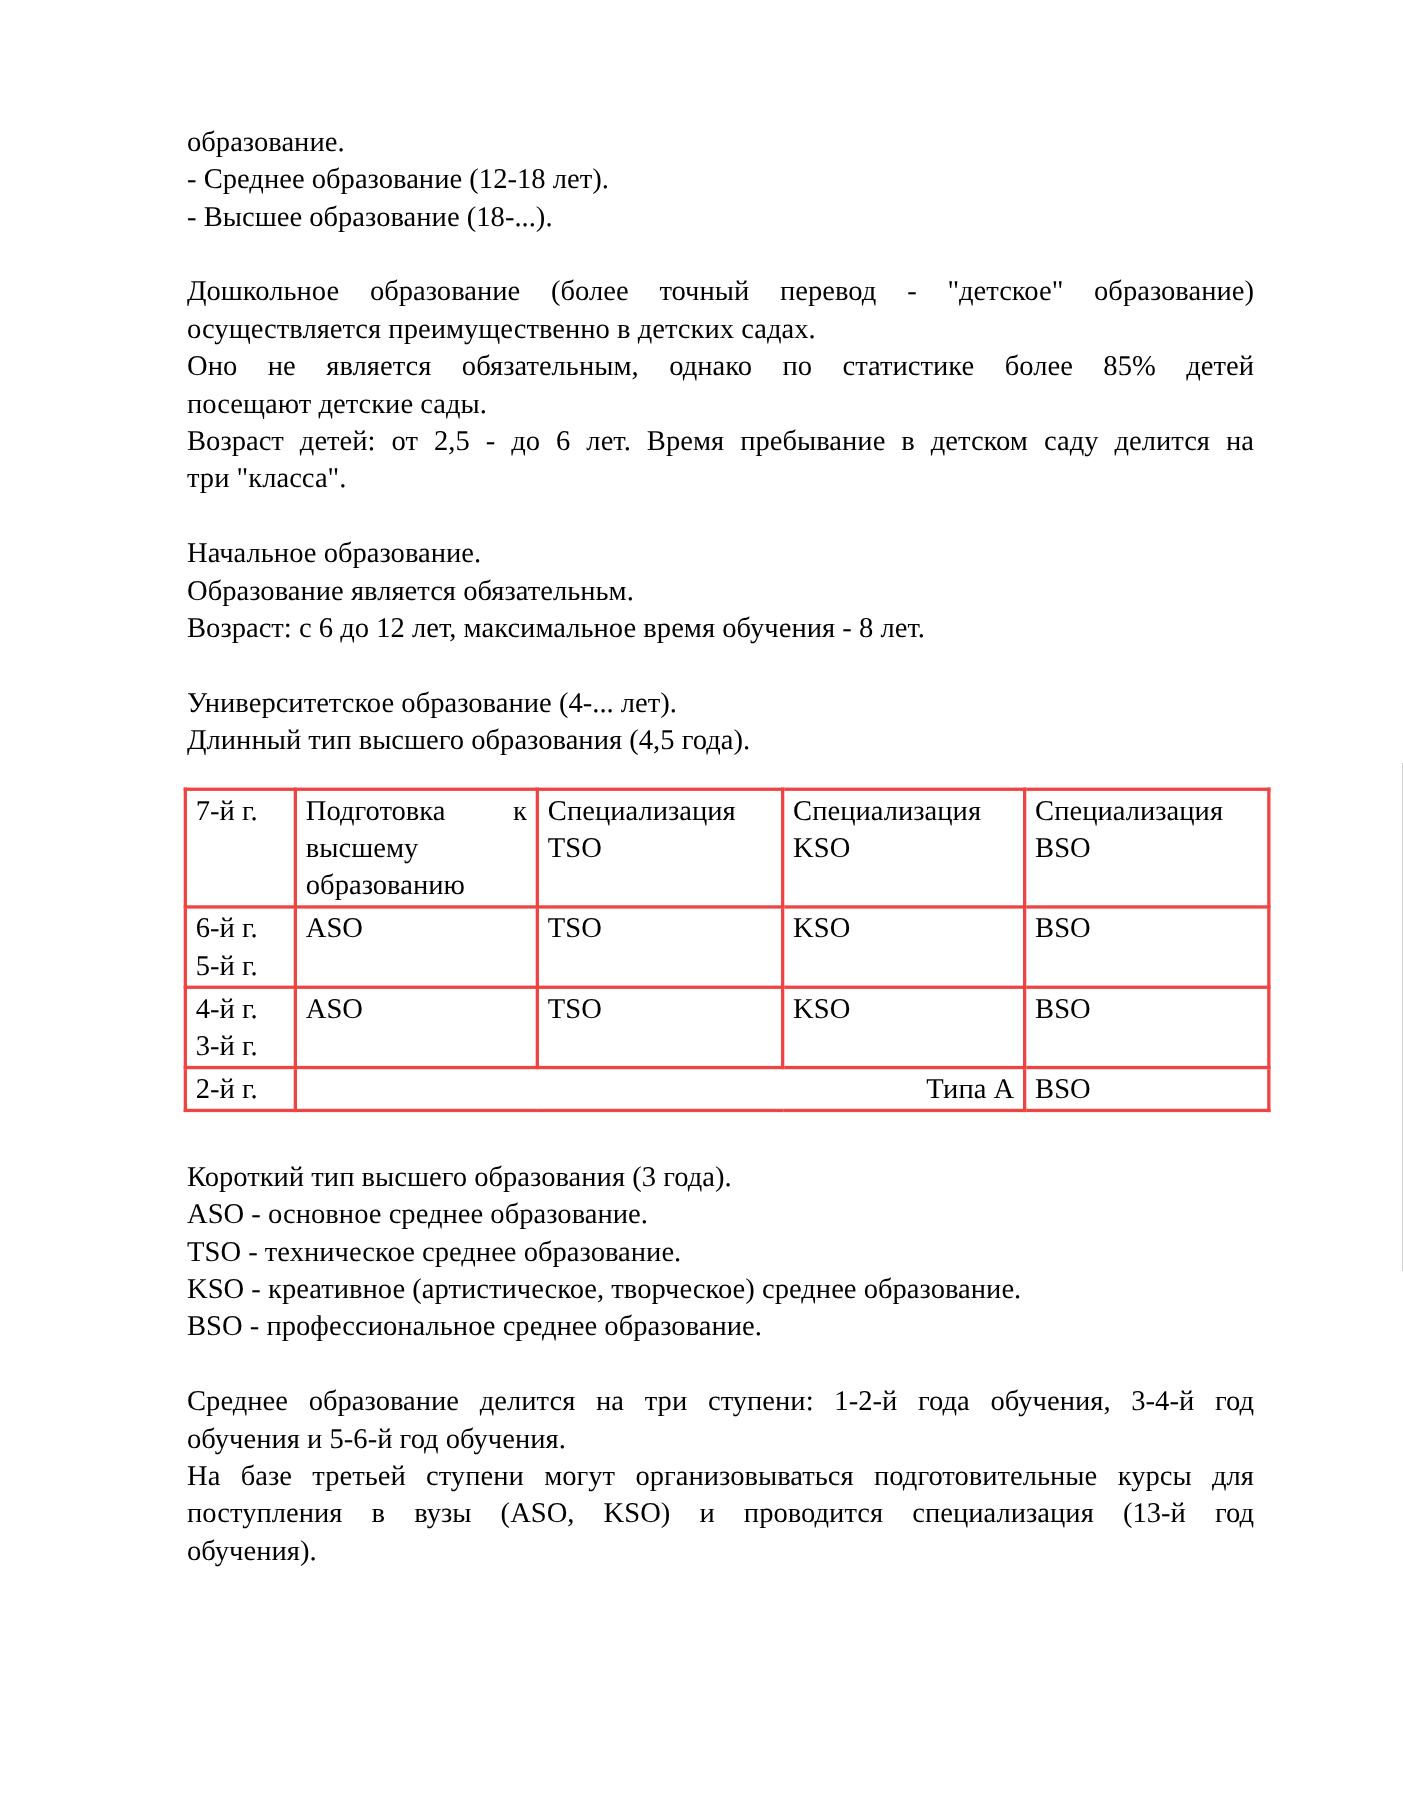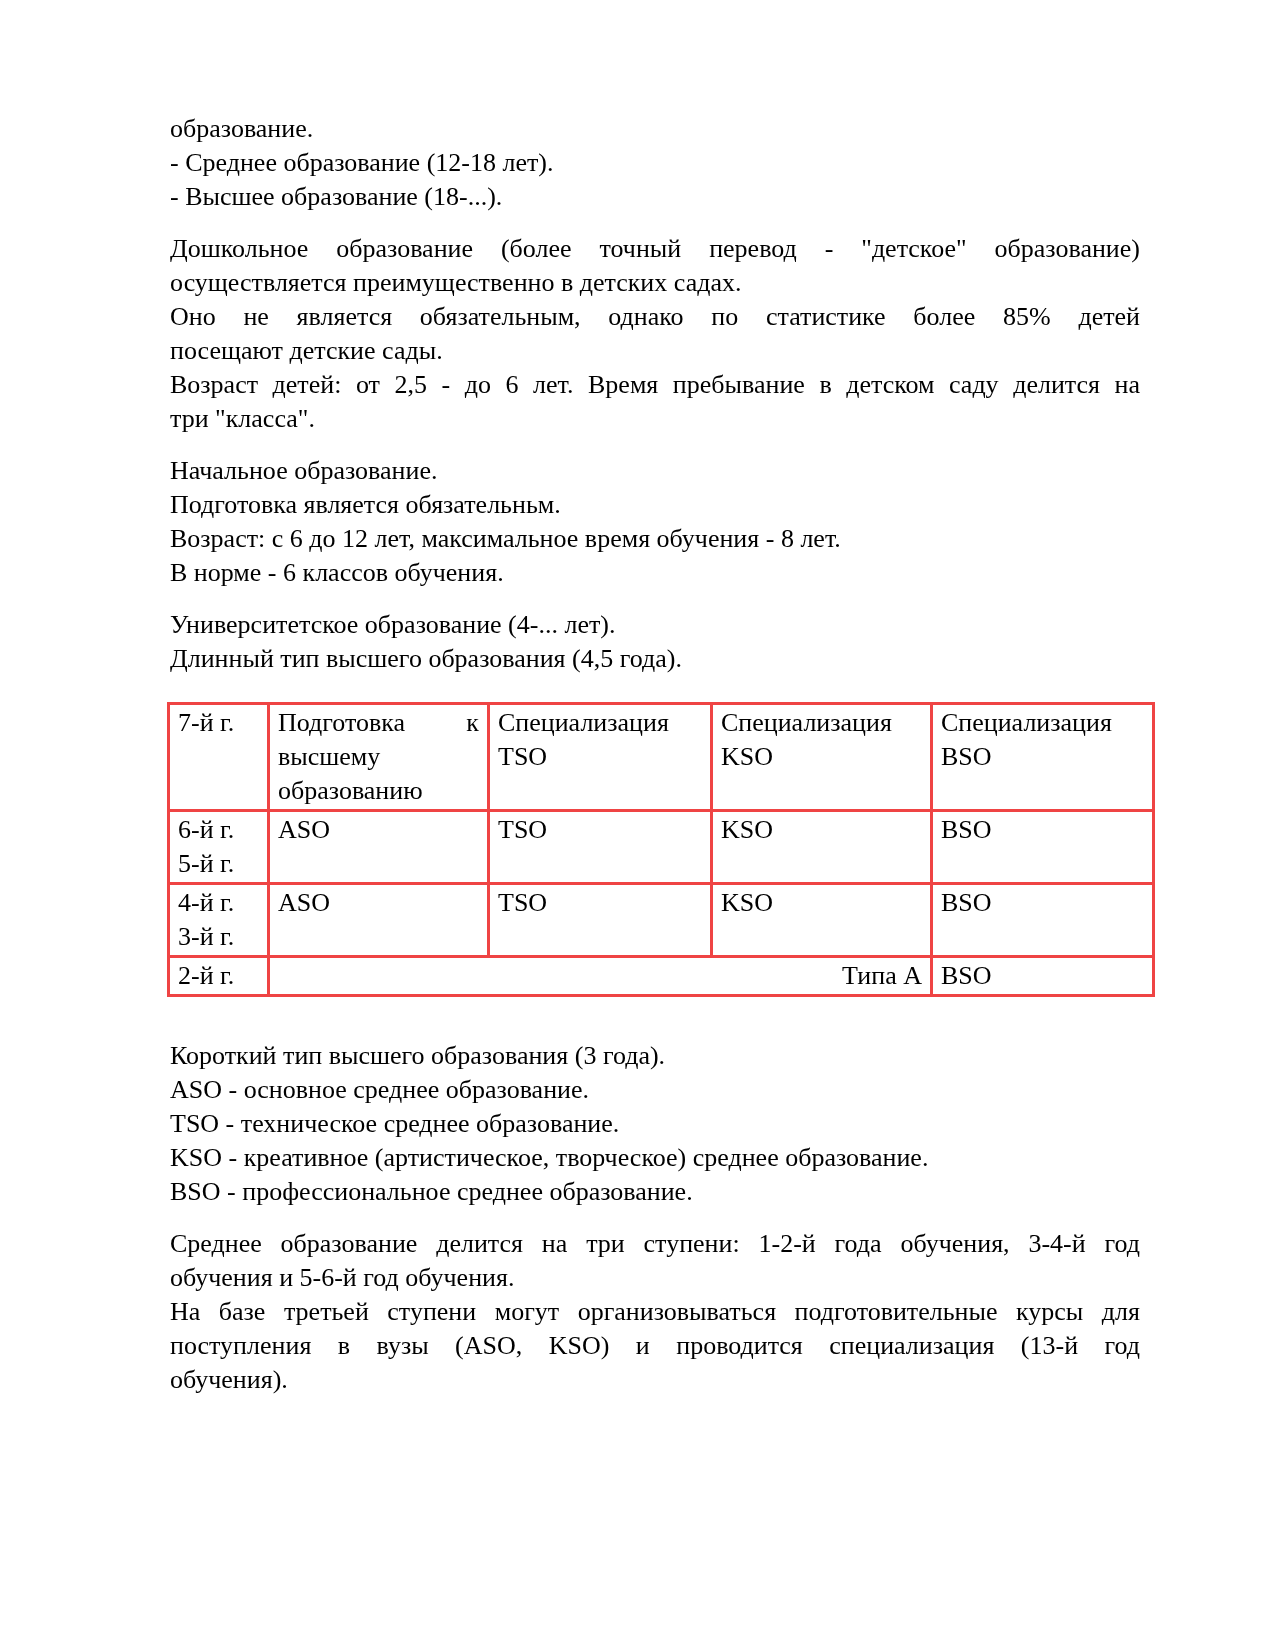--- a/index.html
+++ b/index.html
@@ -6,21 +6,21 @@
   .page{
     position:relative;
     width:1275px;height:1650px;
     background:#ffffff;color:#000000;
     font-family:"Liberation Serif","DejaVu Serif",serif;
     font-size:26px;line-height:34px;
     margin:0 auto;overflow:hidden;padding-left:48px;
   }
   .content{position:absolute;left:170px;top:112px;width:970px;}
   .block{margin:0;}
-  .mt{margin-top:18px;}
+  .mt{margin-top:34px;}
   .line{min-height:34px;}
   .j{text-align:justify;text-align-last:justify;}
   table.edu{
     border-collapse:collapse;
     margin:26px 0 0 -3px;
     table-layout:fixed;
     width:985px;
   }
   table.edu td{
     border:3px solid #ef4444;
@@ -59,23 +59,22 @@
       <div class="line j">Дошкольное образование (более точный перевод - "детское" образование)</div>
       <div class="line">осуществляется преимущественно в детских садах.</div>
       <div class="line j">Оно не является обязательным, однако по статистике более 85% детей</div>
       <div class="line">посещают детские сады.</div>
       <div class="line j">Возраст детей: от 2,5 - до 6 лет. Время пребывание в детском саду делится на</div>
       <div class="line">три "класса".</div>
     </div>
 
     <div class="block mt">
       <div class="line">Начальное образование.</div>
-      <div class="line">Подготовка является обязательньм.</div>
+      <div class="line">Образование является обязательньм.</div>
       <div class="line">Возраст: с 6 до 12 лет, максимальное время обучения - 8 лет.</div>
-      <div class="line">В норме - 6 классов обучения.</div>
     </div>
 
     <div class="block mt">
       <div class="line">Университетское образование (4-... лет).</div>
       <div class="line">Длинный тип высшего образования (4,5 года).</div>
     </div>
 
     <table class="edu">
       <colgroup>
         <col class="col-year">

